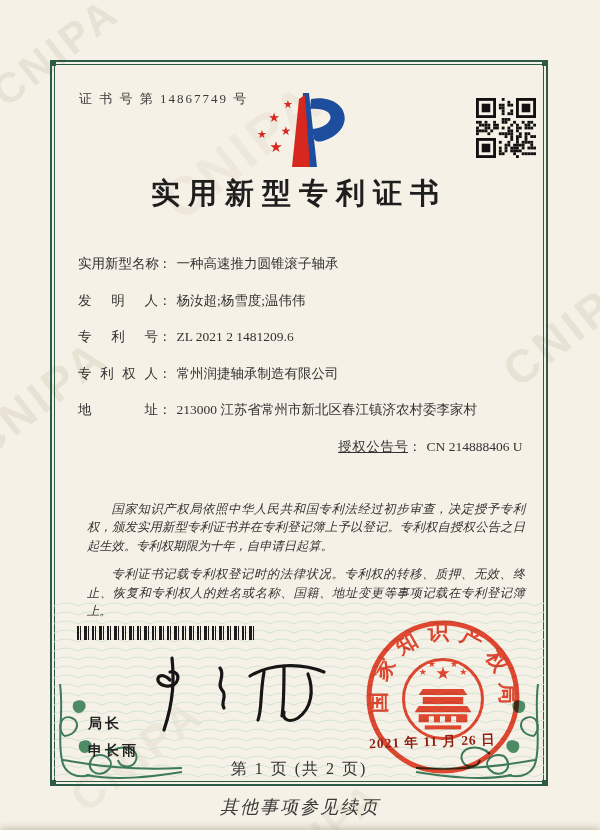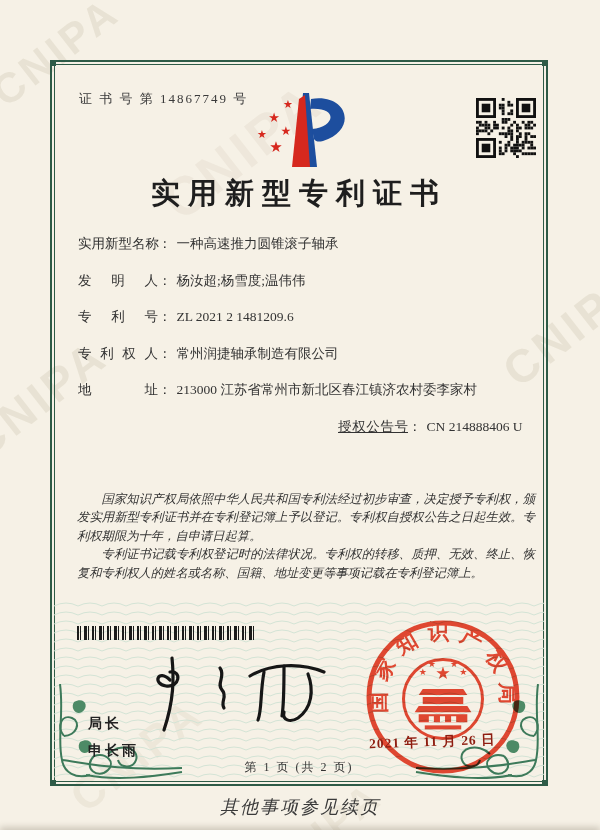--- a/index.html
+++ b/index.html
@@ -31,58 +31,58 @@
     position:absolute;left:27px;top:28px;font-size:13px;letter-spacing:2px;
     color:#3a3a3a;z-index:2;
   }
   .logo{position:absolute;left:196px;top:28px;z-index:2;}
   .qr{position:absolute;left:424px;top:36px;z-index:2;}
   .title{
     position:absolute;left:0;right:0;top:112px;text-align:center;
     font-size:29px;font-weight:700;letter-spacing:8px;color:#1e1e1e;z-index:2;
   }
   
-  .fields{position:absolute;left:26px;top:173px;width:452px;z-index:2;}
+  .fields{position:absolute;left:26px;top:193px;width:452px;z-index:2;}
   .frow{height:36.5px;font-size:13.5px;color:#333;white-space:nowrap;}
   .flabel{
     display:inline-block;width:80px;vertical-align:top;
     text-align:justify;text-align-last:justify;text-justify:inter-character;
   }
   .flabel2{
     display:inline-block;width:70px;vertical-align:top;
     text-align:justify;text-align-last:justify;text-justify:inter-character;text-decoration:underline;
   }
   .fcolon{display:inline-block;}
   .fvalue{margin-left:5px;}
   .grant2{position:absolute;left:260px;top:0;}
   .grant-wrap{position:relative;}
   
   .paras{
     position:absolute;left:25px;top:428px;width:458px;z-index:2;
     font-size:12.3px;line-height:1.5;text-align:justify;font-style:italic;color:#333;
   }
-  .paras p{margin:0;text-indent:2em;}
+  .paras p{margin:10px;text-indent:2em;}
   
   .barcode{
     position:absolute;left:25px;top:564px;width:178px;height:14px;z-index:2;
     background:repeating-linear-gradient(90deg,
       #1b1b1b 0 2px,transparent 2px 3px,#1b1b1b 3px 4px,transparent 4px 7px,
       #1b1b1b 7px 10px,transparent 10px 11px,#1b1b1b 11px 12px,transparent 12px 15px);
   }
   .director{position:absolute;left:36px;top:612px;z-index:2;font-size:14px;
     letter-spacing:3px;font-weight:600;color:#222;margin-top:41px;}
   .director div{margin-bottom:9px;}
   .signature{position:absolute;left:80px;top:588px;z-index:2;}
   .seal{position:absolute;left:312px;top:556px;z-index:3;opacity:.93;mix-blend-mode:multiply;}
   .seal-date{
     position:absolute;left:317px;top:671px;z-index:4;font-size:13.5px;font-weight:700;
     color:#8e1d10;letter-spacing:1px;transform:rotate(-2deg);white-space:nowrap;
   }
   .page-footer{
-    position:absolute;left:0;right:0;top:697px;text-align:center;font-size:12px;
+    position:absolute;left:0;right:0;top:697px;text-align:center;font-size:16px;
     color:#333;letter-spacing:2px;z-index:2;
   }
   .continuation{
     position:absolute;left:0;right:0;top:795px;text-align:center;font-size:18px;
     font-style:italic;color:#3a3a3a;letter-spacing:2px;z-index:2;
   }
   .page-edge{
     position:absolute;left:0;bottom:0;width:600px;height:10px;background:#fdfdfa;
     box-shadow:0 -3px 6px rgba(90,80,60,.25);z-index:5;
   }

